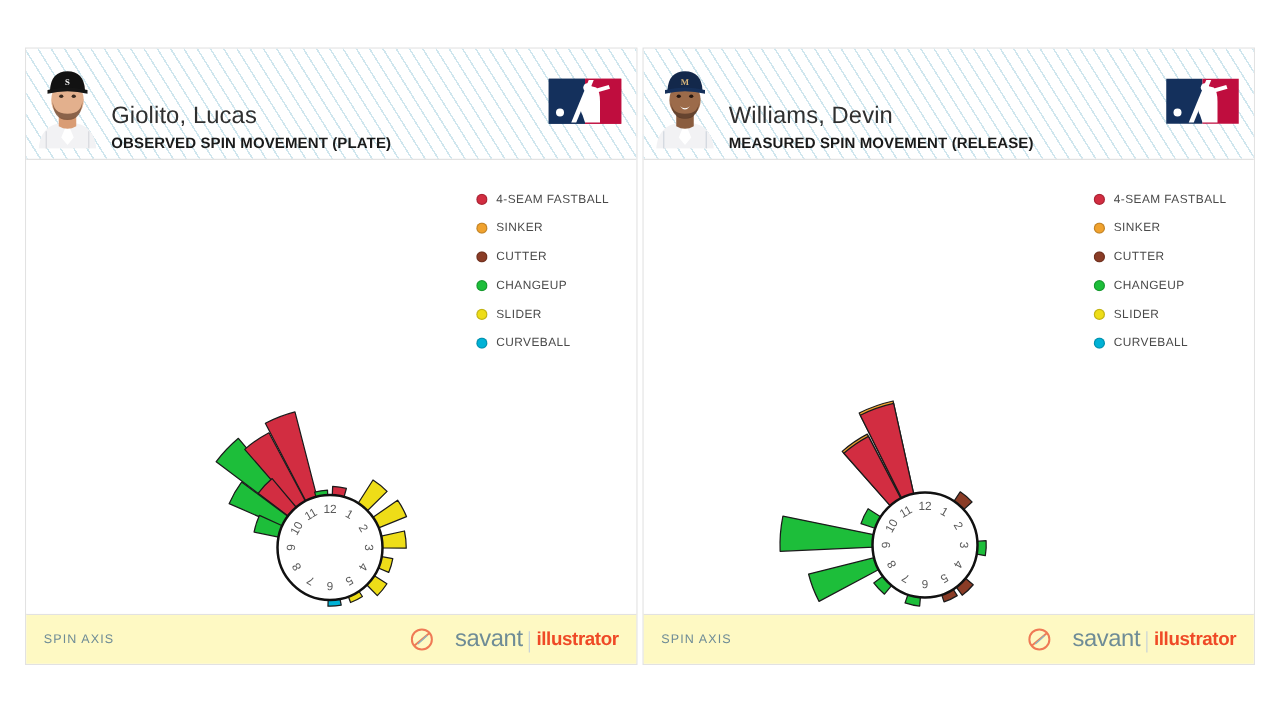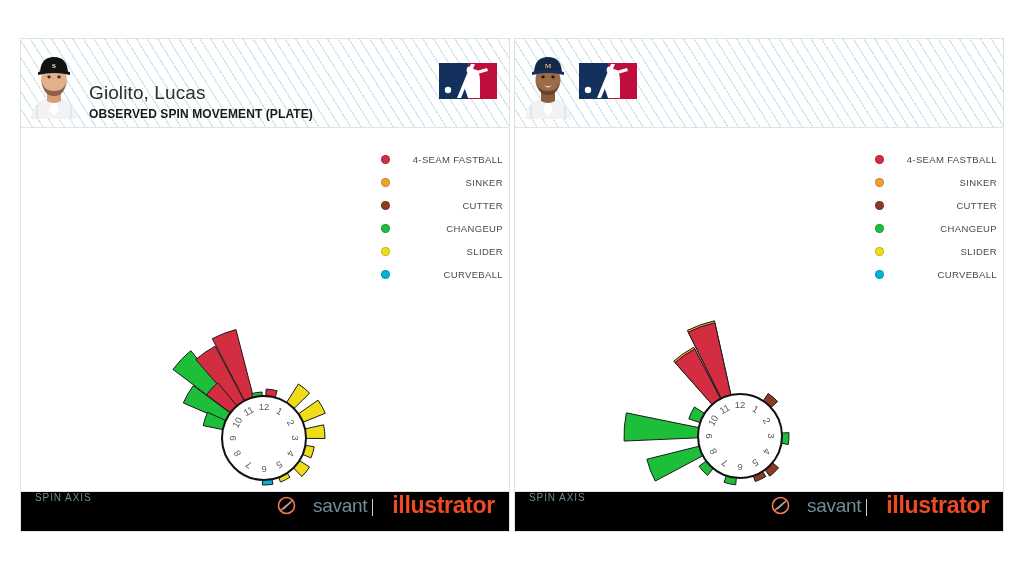--- a/index.html
+++ b/index.html
@@ -48,42 +48,42 @@
   }
   .mlb{flex:0 0 auto;margin-right:10px;}
 
   
   .pbody{flex:1 1 auto;position:relative;background:#fff;}
   .chartwrap{position:absolute;left:0;top:0;width:100%;height:100%;}
   .chart-svg{position:absolute;left:0;top:0;}
 
   
   .legend{position:absolute;right:6px;top:20px;width:122px;}
-  .lg-row{display:flex;align-items:center;height:23px;justify-content:space-between;}
+  .lg-row{display:flex;align-items:center;height:23px;}
   .lg-dot{
     width:9px;height:9px;border-radius:50%;flex:0 0 9px;
     margin-right:7px;border:1px solid rgba(0,0,0,.18);box-sizing:border-box;
   }
   .lg-lab{font-size:9.5px;color:#4a4a4a;letter-spacing:.35px;white-space:nowrap;}
 
   
   .pfoot{
     flex:0 0 40px;height:40px;border-top:1px solid #e2e2e2;
-    display:flex;align-items:flex-start;justify-content:space-between;
-    padding:0 14px;box-sizing:border-box;background:#000000;
+    display:flex;align-items:center;justify-content:space-between;
+    padding:0 14px;box-sizing:border-box;background:#fef9c3;
   }
   .axislab{font-size:10px;color:#6f8c96;letter-spacing:.9px;font-weight:400;}
   .brand{display:flex;align-items:center;}
   .brand-ball{margin-right:4px;display:block;}
   .bw1{font-size:19px;color:#6f8c96;letter-spacing:-.3px;font-weight:400;margin-left:13px;}
   .bbar{
     display:inline-block;width:1px;height:17px;background:#c9d4d8;
     margin:0 5px;position:relative;top:2px;
   }
-  .bw2{font-size:23px;color:#ef4a26;letter-spacing:-.3px;font-weight:bold;margin-left:14px;}
+  .bw2{font-size:15px;color:#ef4a26;letter-spacing:-.3px;font-weight:bold;}
 </style>
 </head>
 <body>
 
 <div class="stage">
 
   <div class="panel left">
 
     <div class="phead">
       <div class="headshot">
@@ -216,20 +216,24 @@
           <ellipse cx="29" cy="33" rx="12.5" ry="14.5" fill="#9c6b4a"></ellipse>
           <path d="M18 34 Q18 48 29 48 Q40 48 40 34 Q40 44 29 44 Q18 44 18 34 Z" fill="#3a2519" opacity=".55"></path>
           <ellipse cx="24" cy="30" rx="1.7" ry="1.4" fill="#241610"></ellipse>
           <ellipse cx="34" cy="30" rx="1.7" ry="1.4" fill="#241610"></ellipse>
           <path d="M25 38 Q29 41 33 38 Q29 43 25 38 Z" fill="#ffffff"></path>
           <path d="M15 25 Q16 10 29 10 Q42 10 43 25 Z" fill="#13284b"></path>
           <path d="M13 25 Q29 21 45 25 L45 28 Q29 24 13 28 Z" fill="#16305a"></path>
           <text x="29" y="21" font-size="7" fill="#d7b57a" text-anchor="middle" font-family="Liberation Serif, serif" font-weight="bold">M</text>
         </svg>
       </div>
+      <div class="titles">
+        <div class="pname">Williams, Devin</div>
+        <div class="psub">MEASURED SPIN MOVEMENT (RELEASE)</div>
+      </div>
       <div class="mlb">
         <svg width="62" height="40" viewBox="0 0 62 40">
           <path d="M2 2 L31 2 L31 38 L2 38 Z" fill="#14305c"></path>
           <path d="M31 2 L60 2 L60 38 L31 38 Z" fill="#bf0d3e"></path>
           <path d="M38 3 L24 37 L20 37 L34 3 Z" fill="#ffffff"></path>
           <path d="M36 8 Q33 9 32 13 L28 24 Q27 28 29 31 L31 37 L43 37 L43 20 Q43 12 40 9 Z" fill="#ffffff"></path>
           <circle cx="33" cy="9" r="3.4" fill="#ffffff"></circle>
           <path d="M36 11 L50 7 L51 10 L37 14 Z" fill="#ffffff"></path>
           <circle cx="11" cy="29" r="3.2" fill="#ffffff"></circle>
         </svg>

